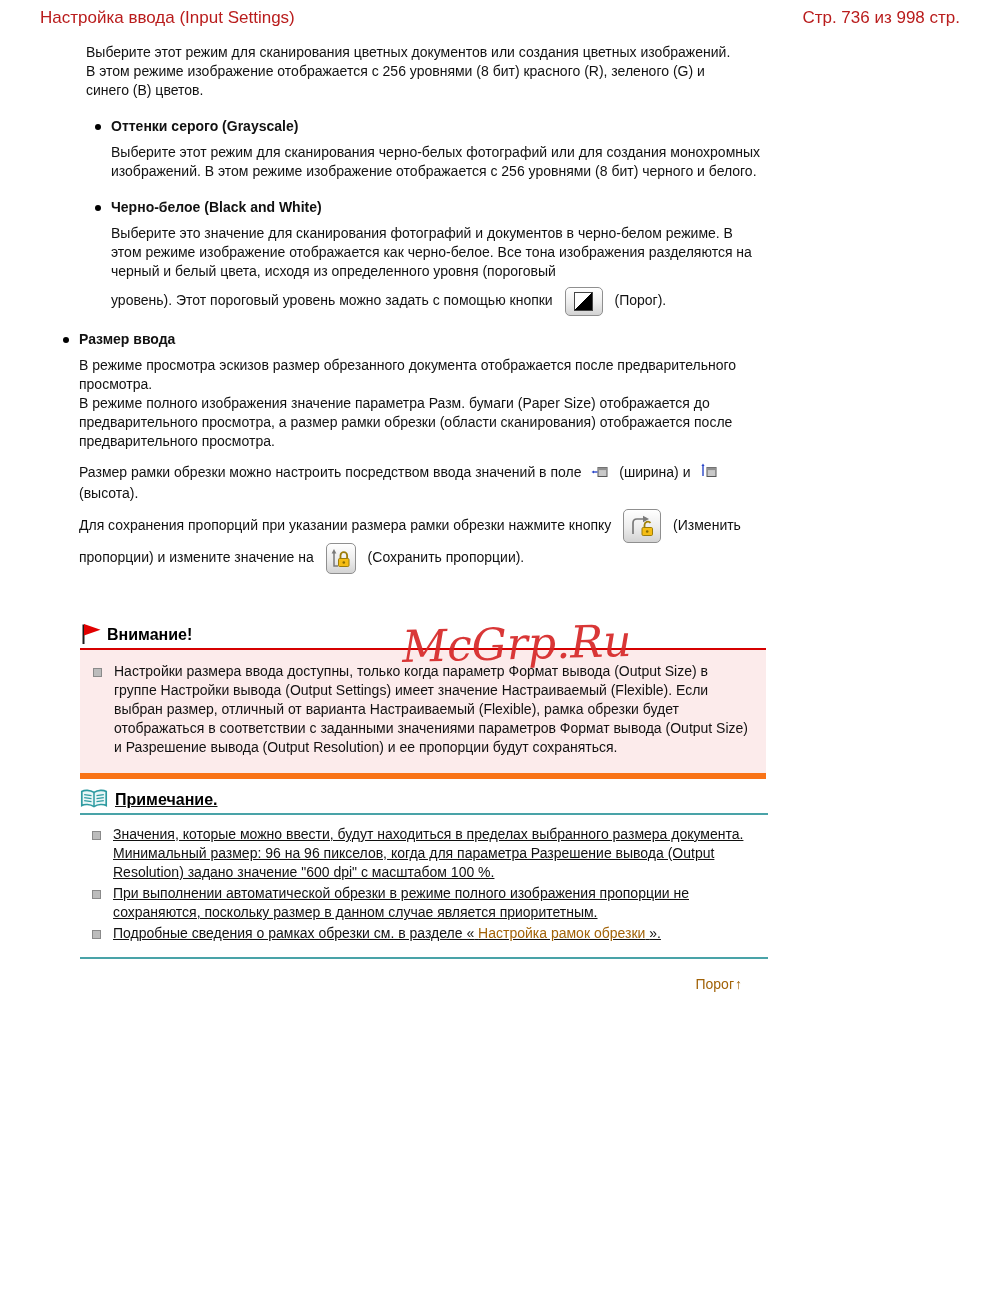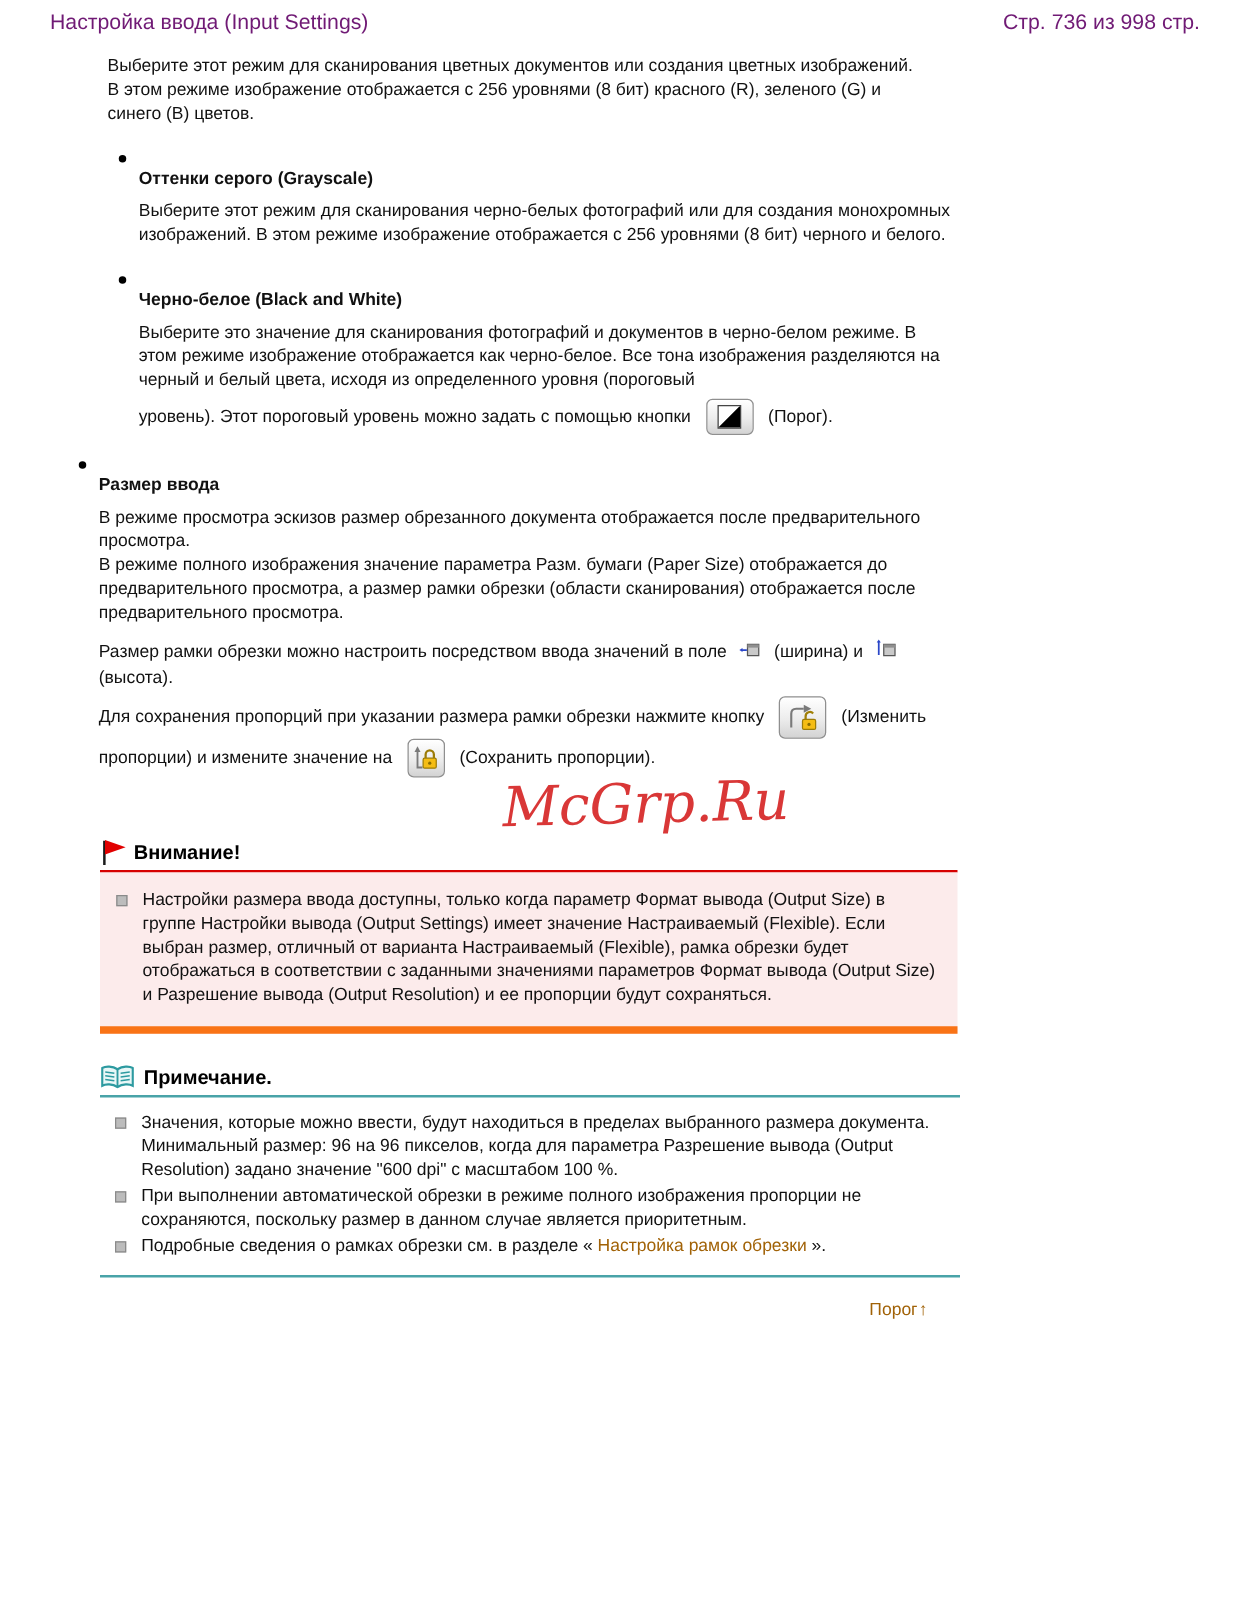--- a/index.html
+++ b/index.html
@@ -15,34 +15,34 @@
     overflow:hidden;
   }
   
   .hdr{
     display:flex;
     justify-content:space-between;
     align-items:flex-end;
     padding:7px 40px 0 40px;
     font-size:17px;
     line-height:22px;
-    color:#701a75;
+    color:#b91c1c;
   }
   
   .content{padding-top:14px;}
   .para{margin:0;}
   .intro{margin-left:86px;width:648px;}
   .li{display:flex;}
   .li.l2{margin-left:95px;margin-top:17px;}
   .li.l1{margin-left:63px;margin-top:14px;}
   .dot{
     flex:none;width:6px;height:6px;border-radius:50%;
     background:#000;margin:7px 10px 0 0;
   }
-  .li-body{flex:1;margin-top:16px;}
+  .li-body{flex:1;}
   .li-title{font-weight:bold;margin-bottom:7px;}
   .l2 .para{width:652px;}
   .l1 .para{width:692px;}
   .icon-line{margin-top:6px;width:700px;}
   .mt12{margin-top:12px;}
   
   .ui-btn{
     display:inline-flex;align-items:center;justify-content:center;
     vertical-align:middle;
     border:1px solid #8f8f8f;border-radius:5px;
@@ -72,21 +72,21 @@
     border-bottom:6px solid #f97316;
     padding:12px 14px 14px 13px;
   }
   .callout-item{display:flex;margin-bottom:2px;}
   .sq{
     flex:none;width:7px;height:7px;margin-top:6px;
     background:#bcbcbc;border:1px solid #8a8a8a;
   }
   .item-text{margin-left:12px;width:642px;}
   
-  .note{margin:25px 0 0 80px;width:688px;}
+  .note{margin:10px 0 0 80px;width:688px;text-decoration:underline;}
   .note-head{
     display:flex;align-items:center;gap:7px;
     border-bottom:2px solid #49a3a8;
     padding-bottom:3px;
   }
   .note-items{padding:10px 0 8px 12px;}
   .note .item-text{width:648px;}
   .end-rule{border-top:2px solid #49a3a8;margin-top:4px;height:0;}
   
   .green-link{color:#a16207;text-decoration:none;cursor:pointer;}

